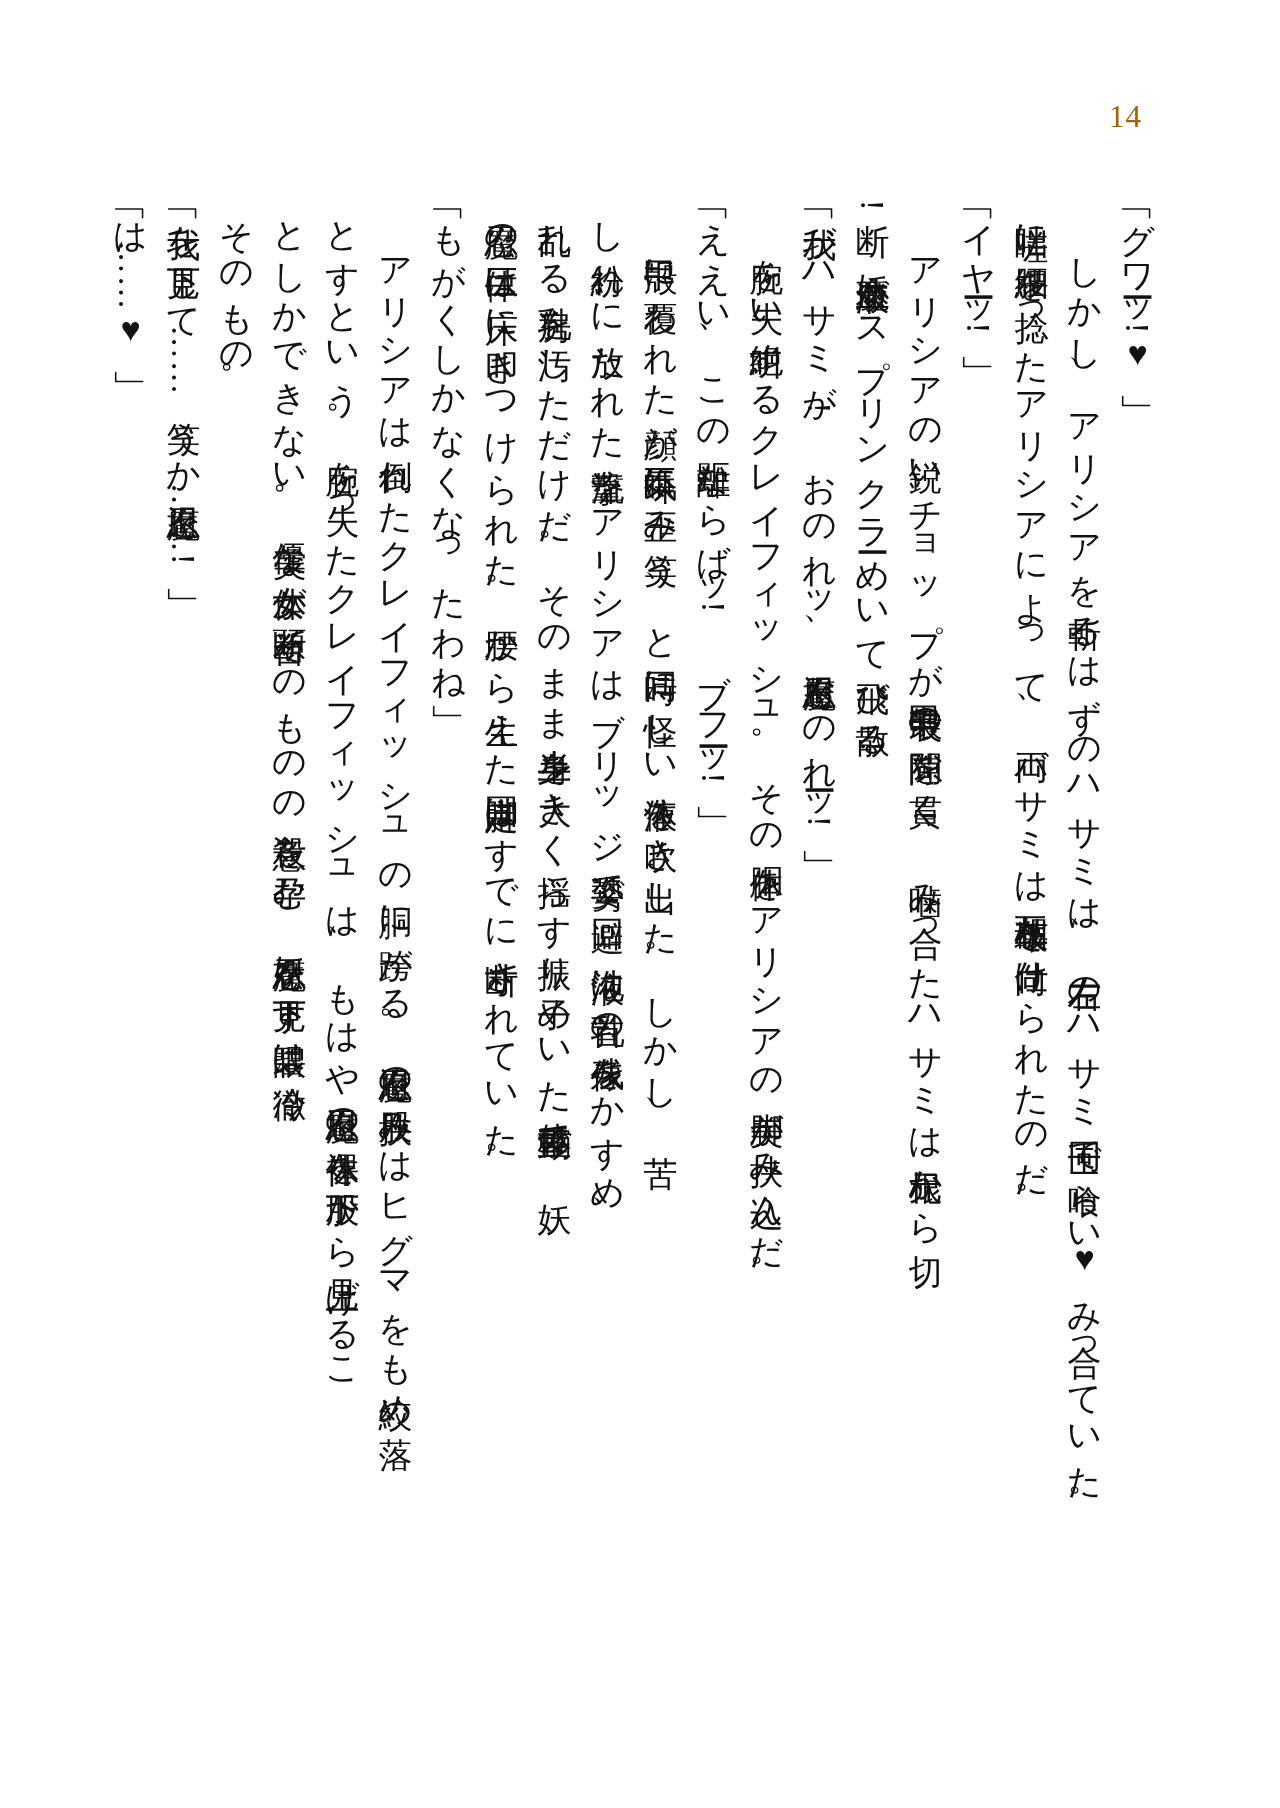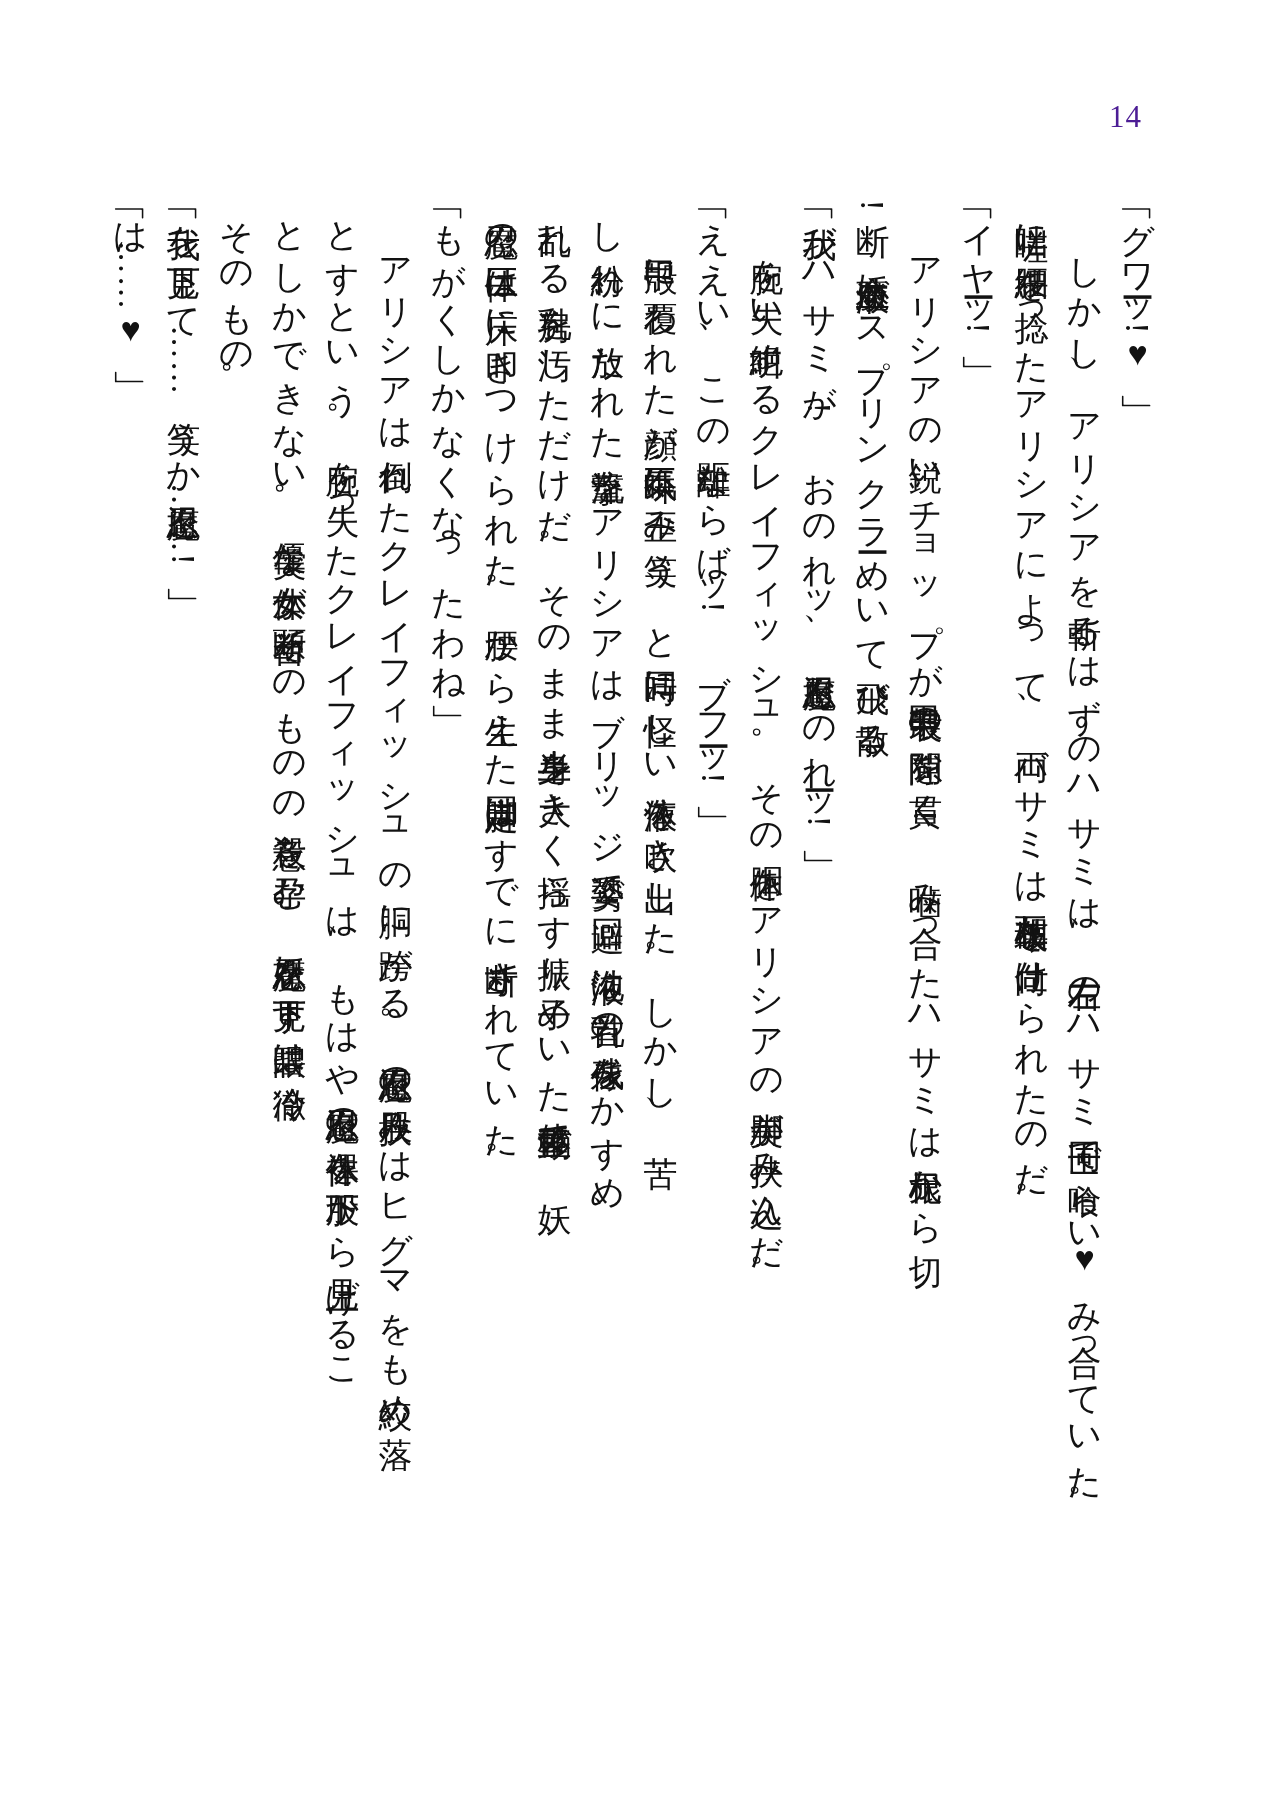--- a/index.html
+++ b/index.html
@@ -20,21 +20,21 @@
     inset: 0;
     background: #ffffff;
   }
   .page-number {
     position: absolute;
     top: 101px;
     right: 138px;
     font-size: 31px;
     line-height: 1;
     letter-spacing: 1px;
-    color: #4c1d95;
+    color: #a16207;
   }
   .text-block {
     position: absolute;
     top: 198px;
     right: 116px;
     width: 1062px;
     height: 1430px;
     writing-mode: vertical-rl;
     text-orientation: mixed;
     font-size: 34px;

